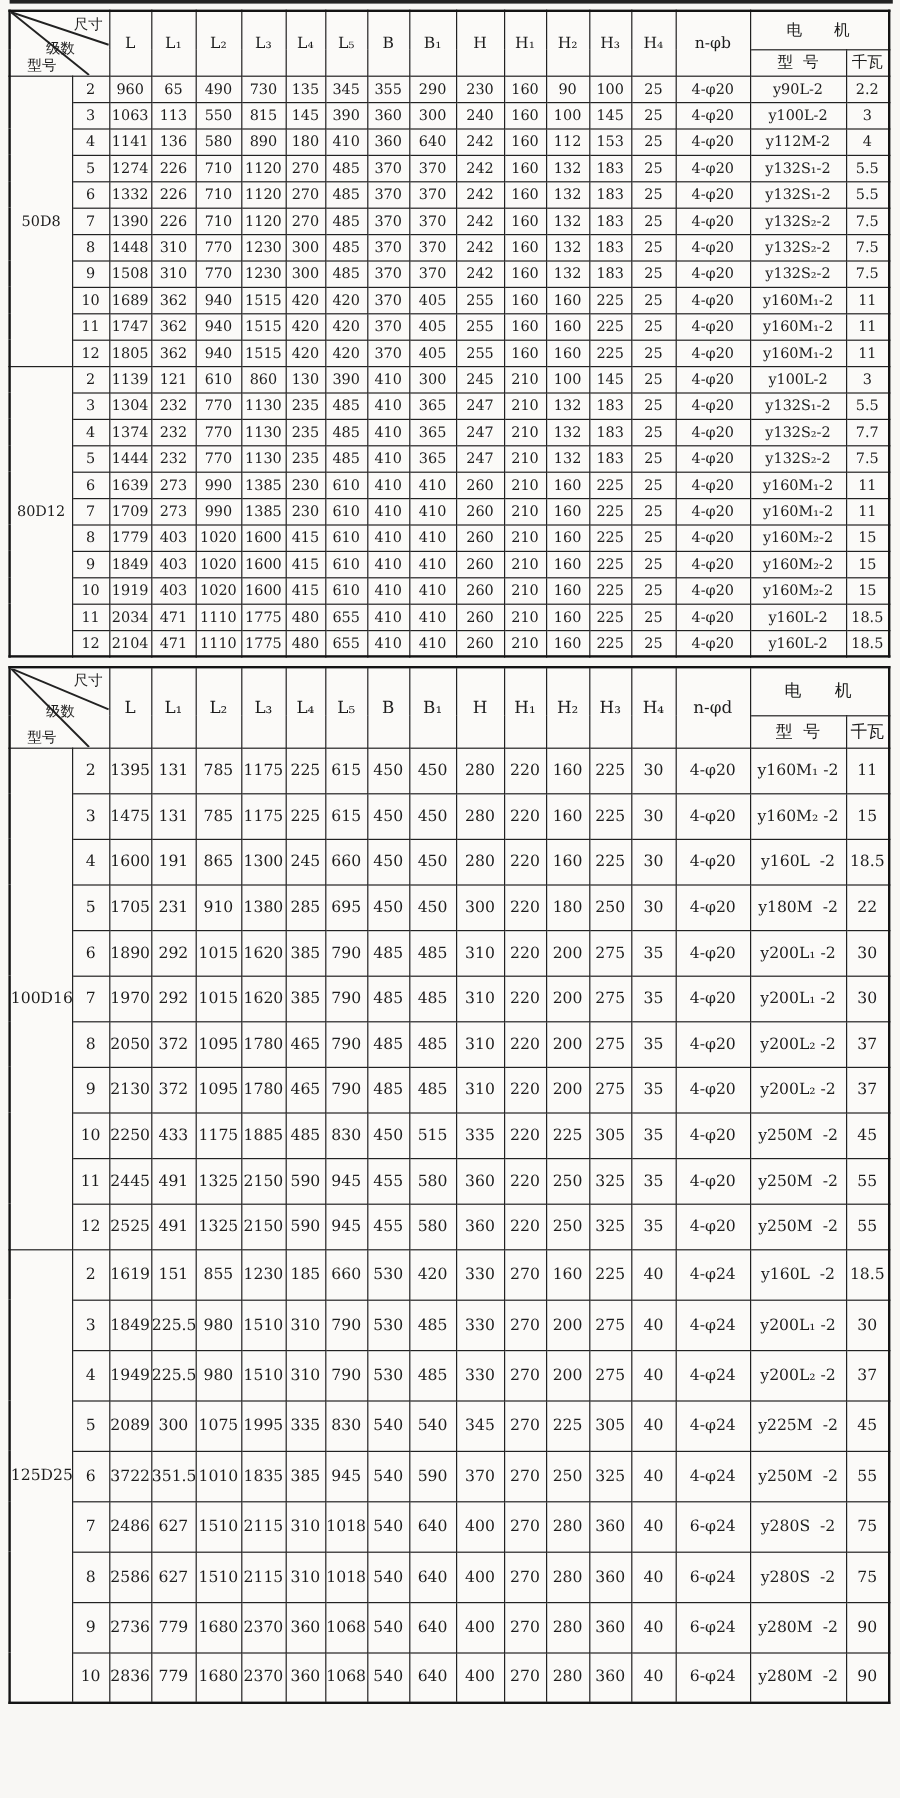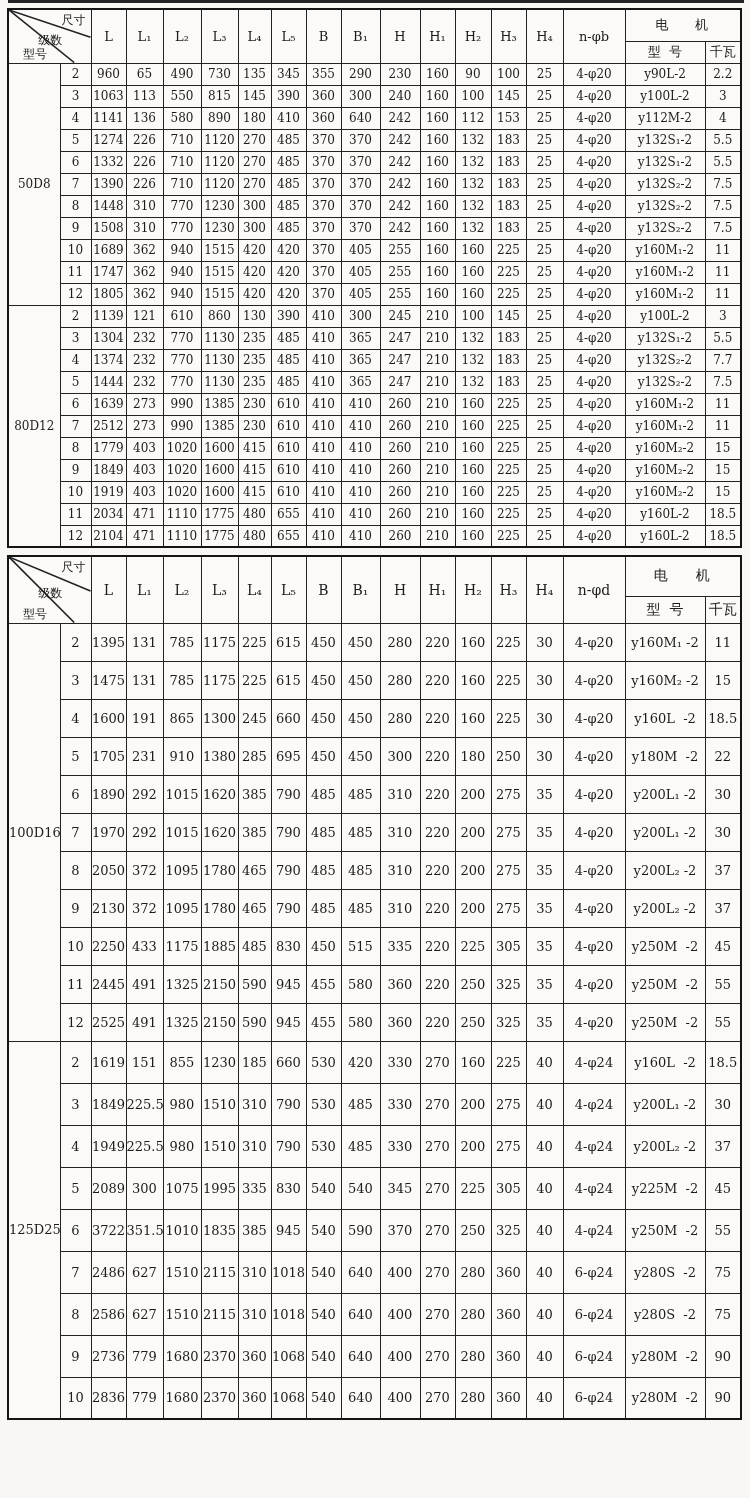--- a/index.html
+++ b/index.html
@@ -411,21 +411,21 @@
             <td>210</td>
             <td>160</td>
             <td>225</td>
             <td>25</td>
             <td>4-φ20</td>
             <td>y160M₁-2</td>
             <td>11</td>
           </tr>
           <tr class="grp-1">
             <td>7</td>
-            <td>2512</td>
+            <td>1709</td>
             <td>273</td>
             <td>990</td>
             <td>1385</td>
             <td>230</td>
             <td>610</td>
             <td>410</td>
             <td>410</td>
             <td>260</td>
             <td>210</td>
             <td>160</td>

